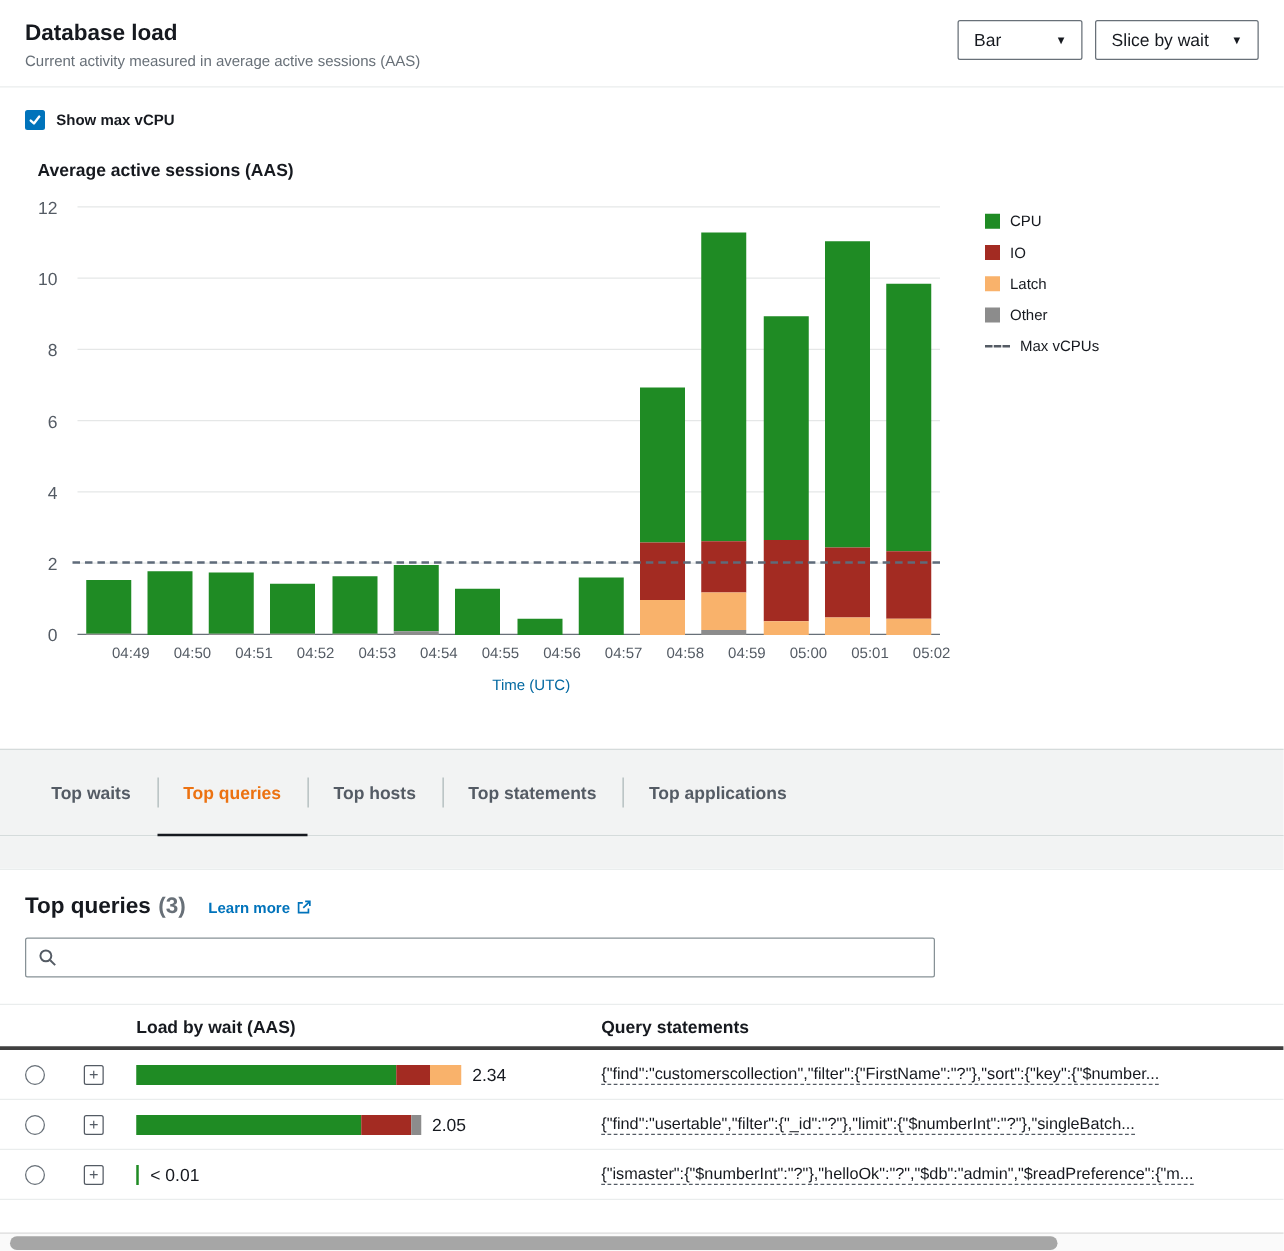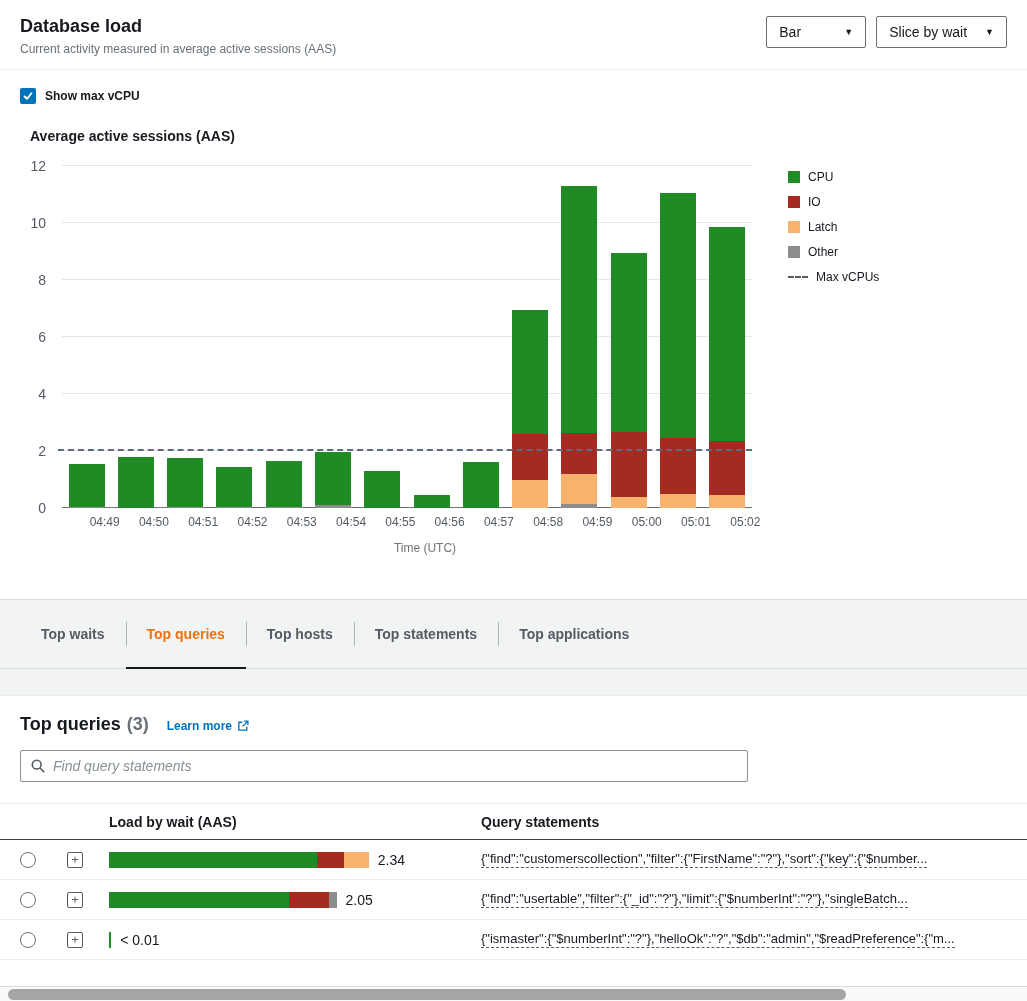--- a/index.html
+++ b/index.html
@@ -43,21 +43,21 @@
   .gridline.axisline { background:#687078; }
   .bars-layer { position:absolute; left:0; right:0; top:0; bottom:0; display:flex;
     align-items:flex-end; z-index:2; }
   .bar-slot { flex:1 1 0; display:flex; justify-content:center; align-items:flex-end; height:100%; }
   .bar-stack { width:36px; display:flex; flex-direction:column-reverse; }
   .bar-seg { width:100%; }
   .max-line { position:absolute; left:-4px; right:0; border-top:2px dashed #5f6b7a; z-index:3; }
   .xlabels { display:flex; width:690px; margin:7px 0 4px 62px; }
   .xtick { flex:1 1 0; text-align:center; font-size:12px; color:#545b64; }
   .time-label { width:690px; margin:12px 0 0 62px; text-align:center;
-    font-size:12px; color:#737373; }
+    font-size:12px; color:#0369a1; }
   .legend { margin-left:36px; margin-top:4px; display:flex; flex-direction:column;
     gap:11px; font-size:12px; }
   .legend-item { display:flex; align-items:center; gap:8px; }
   .legend-swatch { width:12px; height:12px; flex:0 0 auto; }
   .legend-dash { width:20px; border-top:2px dashed #545b64; flex:0 0 auto; }
 
   
   .tabs-strip { margin-top:44px; background:#f2f3f3; border-top:1px solid #d5dbdb;
     border-bottom:1px solid #d5dbdb; height:70px; }
   .tabs-strip-inner { display:flex; height:100%; padding-left:20px; }
@@ -77,21 +77,21 @@
   .card-count { font-size:18px; font-weight:bold; color:#687078; margin-left:6px; }
   .learn-more { color:#0073bb; font-weight:bold; font-size:12px; margin-left:18px;
     display:inline-flex; align-items:center; gap:5px; cursor:pointer; text-decoration:none; }
   .search-box { margin:15px 20px 0; width:728px; height:32px; border:1px solid #879196;
     border-radius:2px; display:flex; align-items:center; gap:8px; padding:0 10px; background:#fff; }
   .search-box input { border:none; outline:none; flex:1; font-size:14px; color:#16191f;
     font-family:"Liberation Sans", sans-serif; background:transparent; }
   .search-box input::placeholder { font-style:italic; color:#879196; }
 
   .tbl-header { display:flex; align-items:center; height:37px; margin-top:21px;
-    border-top:1px solid #eaeded; border-bottom:1px solid #404040;
+    border-top:1px solid #eaeded; border-bottom:3px solid #404040;
     font-weight:bold; font-size:14px; }
   .cell { display:flex; align-items:center; }
   .c-radio { width:55px; justify-content:center; }
   .c-exp { width:40px; justify-content:center; }
   .c-load { width:368px; padding-left:14px; position:relative; }
   .c-query { flex:1 1 auto; padding-left:18px; padding-right:12px; position:relative; overflow:hidden; }
   .tbl-header .c-load::before, .tbl-header .c-query::before { content:'';
     position:absolute; left:0; top:8px; bottom:8px; width:1px; background:#d0d6dc; }
   .tbl-row { display:flex; align-items:center; height:40px; border-bottom:1px solid #eaeded; }
   .radio { width:16px; height:16px; border:1px solid #687078; border-radius:50%;
@@ -331,21 +331,20 @@
           <path d="M9.5 1.5 H14.5 V6.5" stroke="#0073bb" stroke-width="1.8" fill="none"></path>
           <path d="M14 2 L7.5 8.5" stroke="#0073bb" stroke-width="1.8" fill="none"></path>
         </svg>
       </a>
     </div>
     <div class="search-box">
       <svg width="14" height="14" viewBox="0 0 16 16">
         <circle cx="6.5" cy="6.5" r="5" stroke="#545b64" stroke-width="1.8" fill="none"></circle>
         <line x1="10.5" y1="10.5" x2="15" y2="15" stroke="#545b64" stroke-width="1.8"></line>
       </svg>
-      <input type="text" placeholder="Find query statements" style="">
     </div>
 
     <div class="tbl-header">
       <div class="cell c-radio"></div>
       <div class="cell c-exp"></div>
       <div class="cell c-load">Load by wait (AAS)</div>
       <div class="cell c-query">Query statements</div>
     </div>
     <div>
         <div class="tbl-row">

